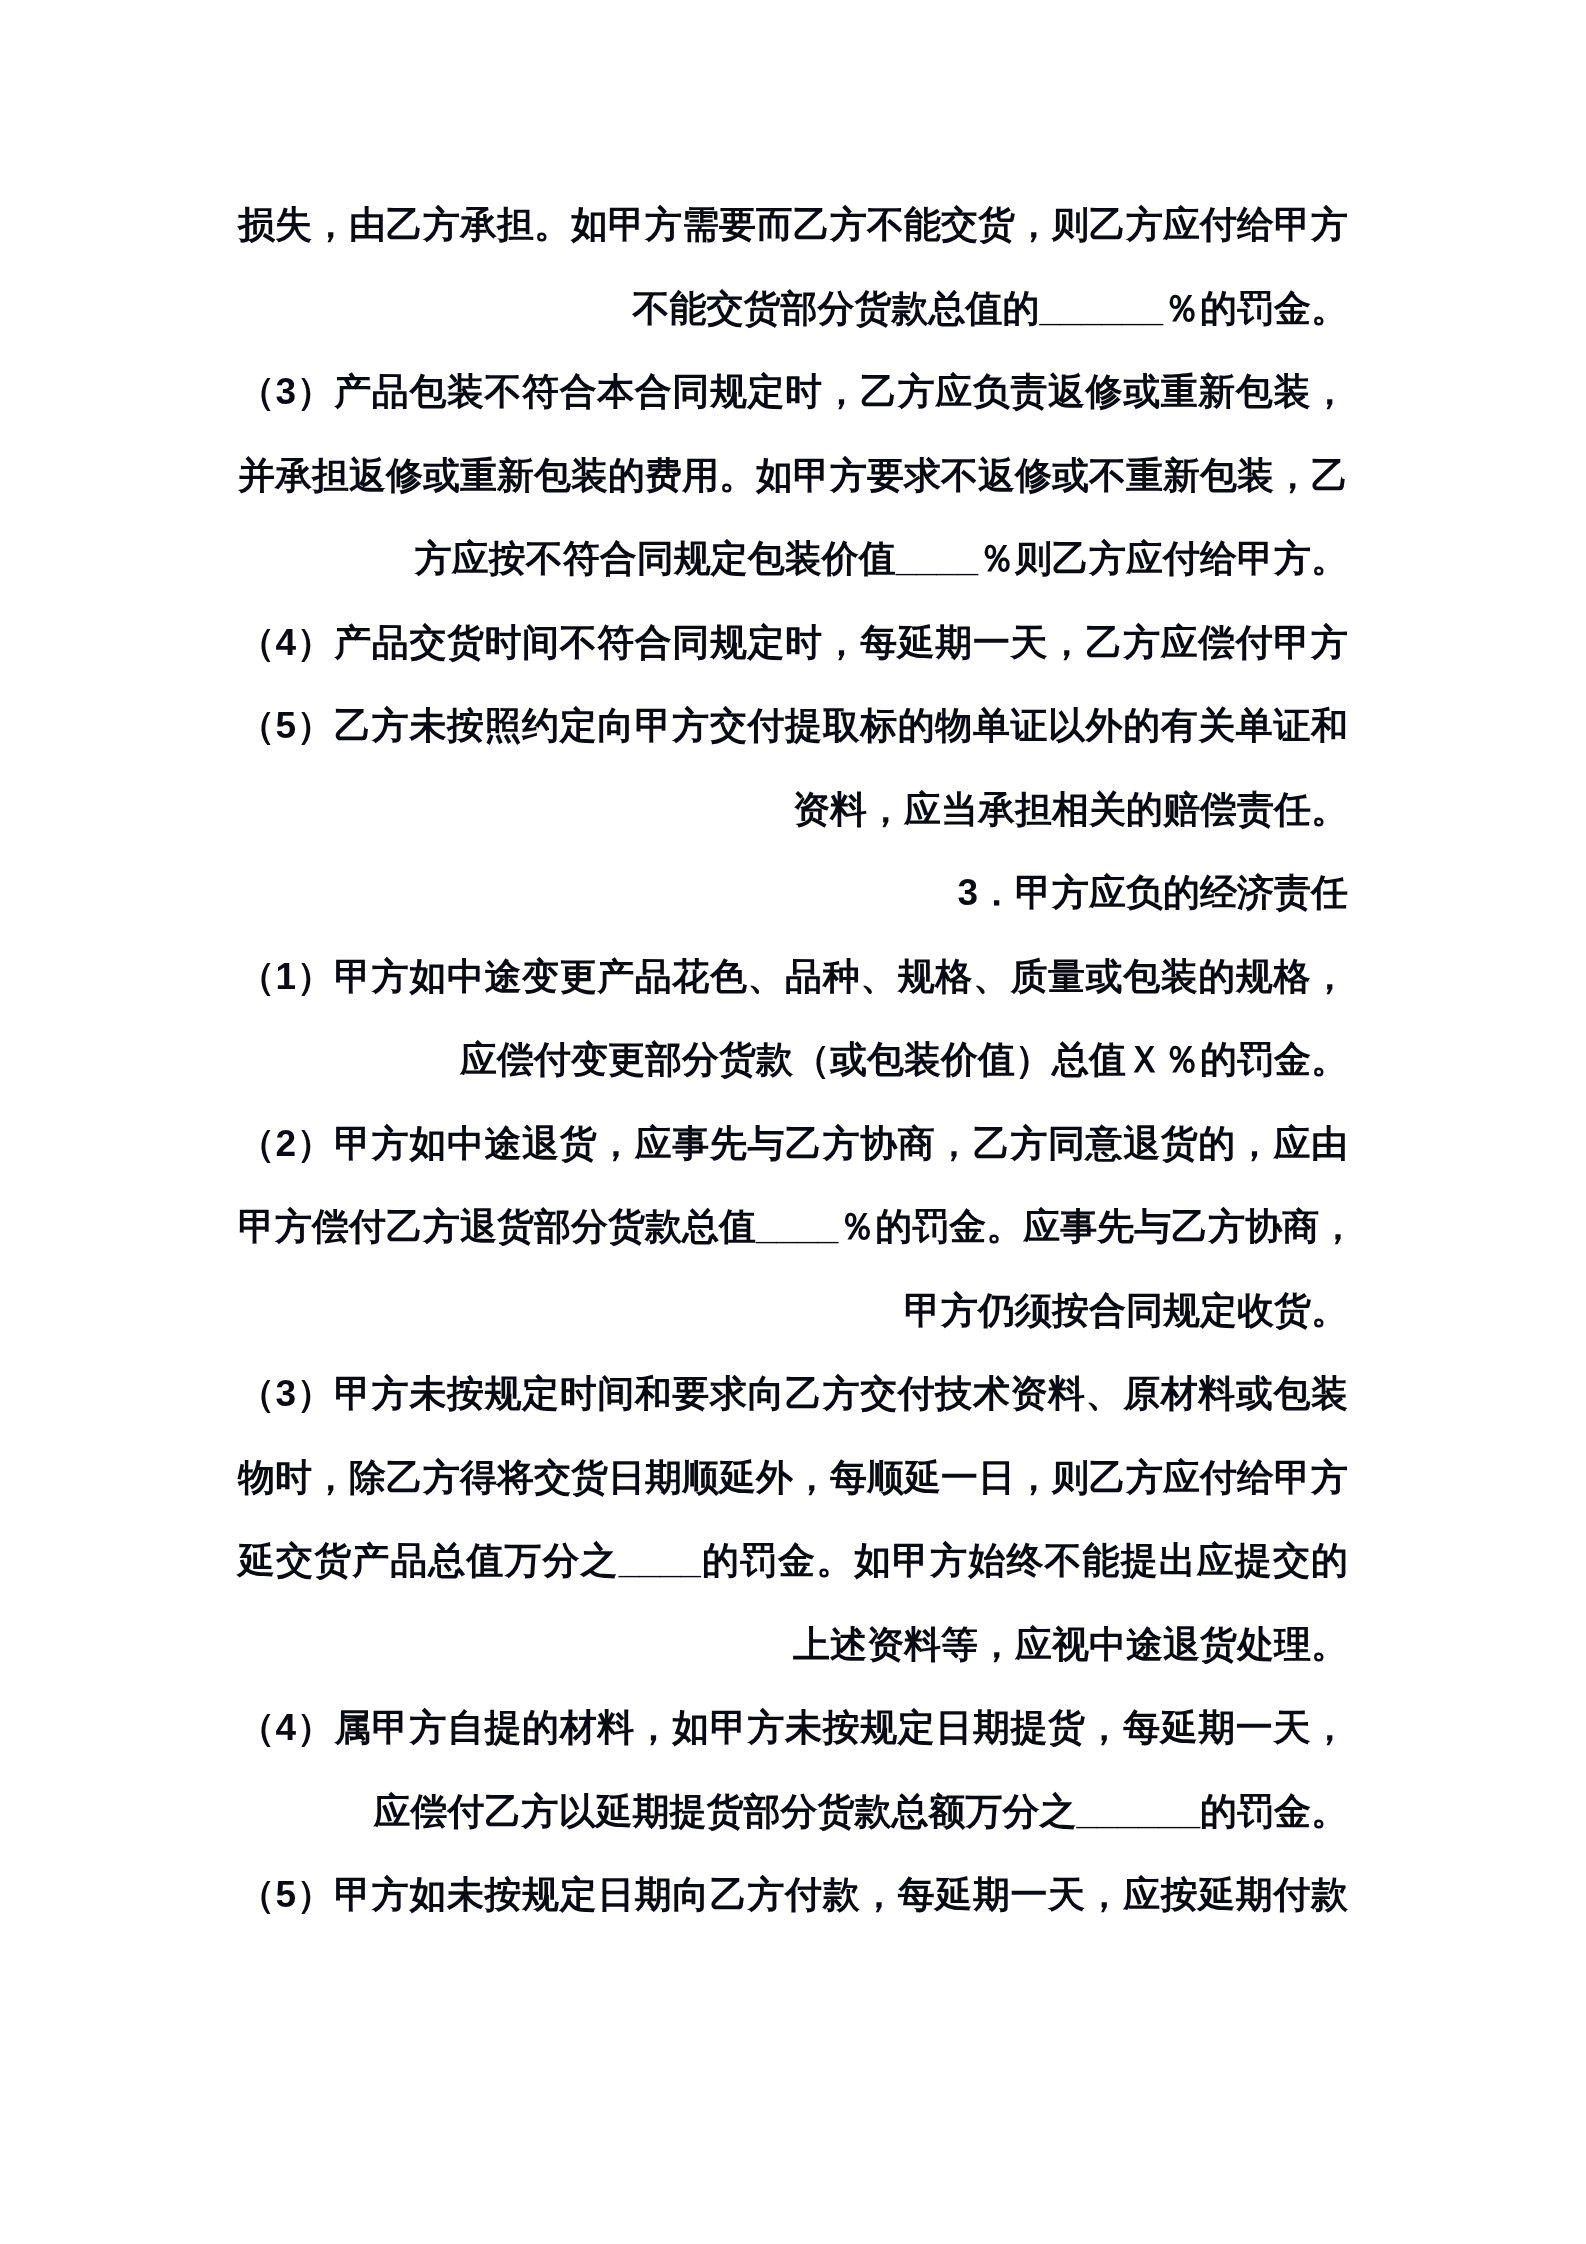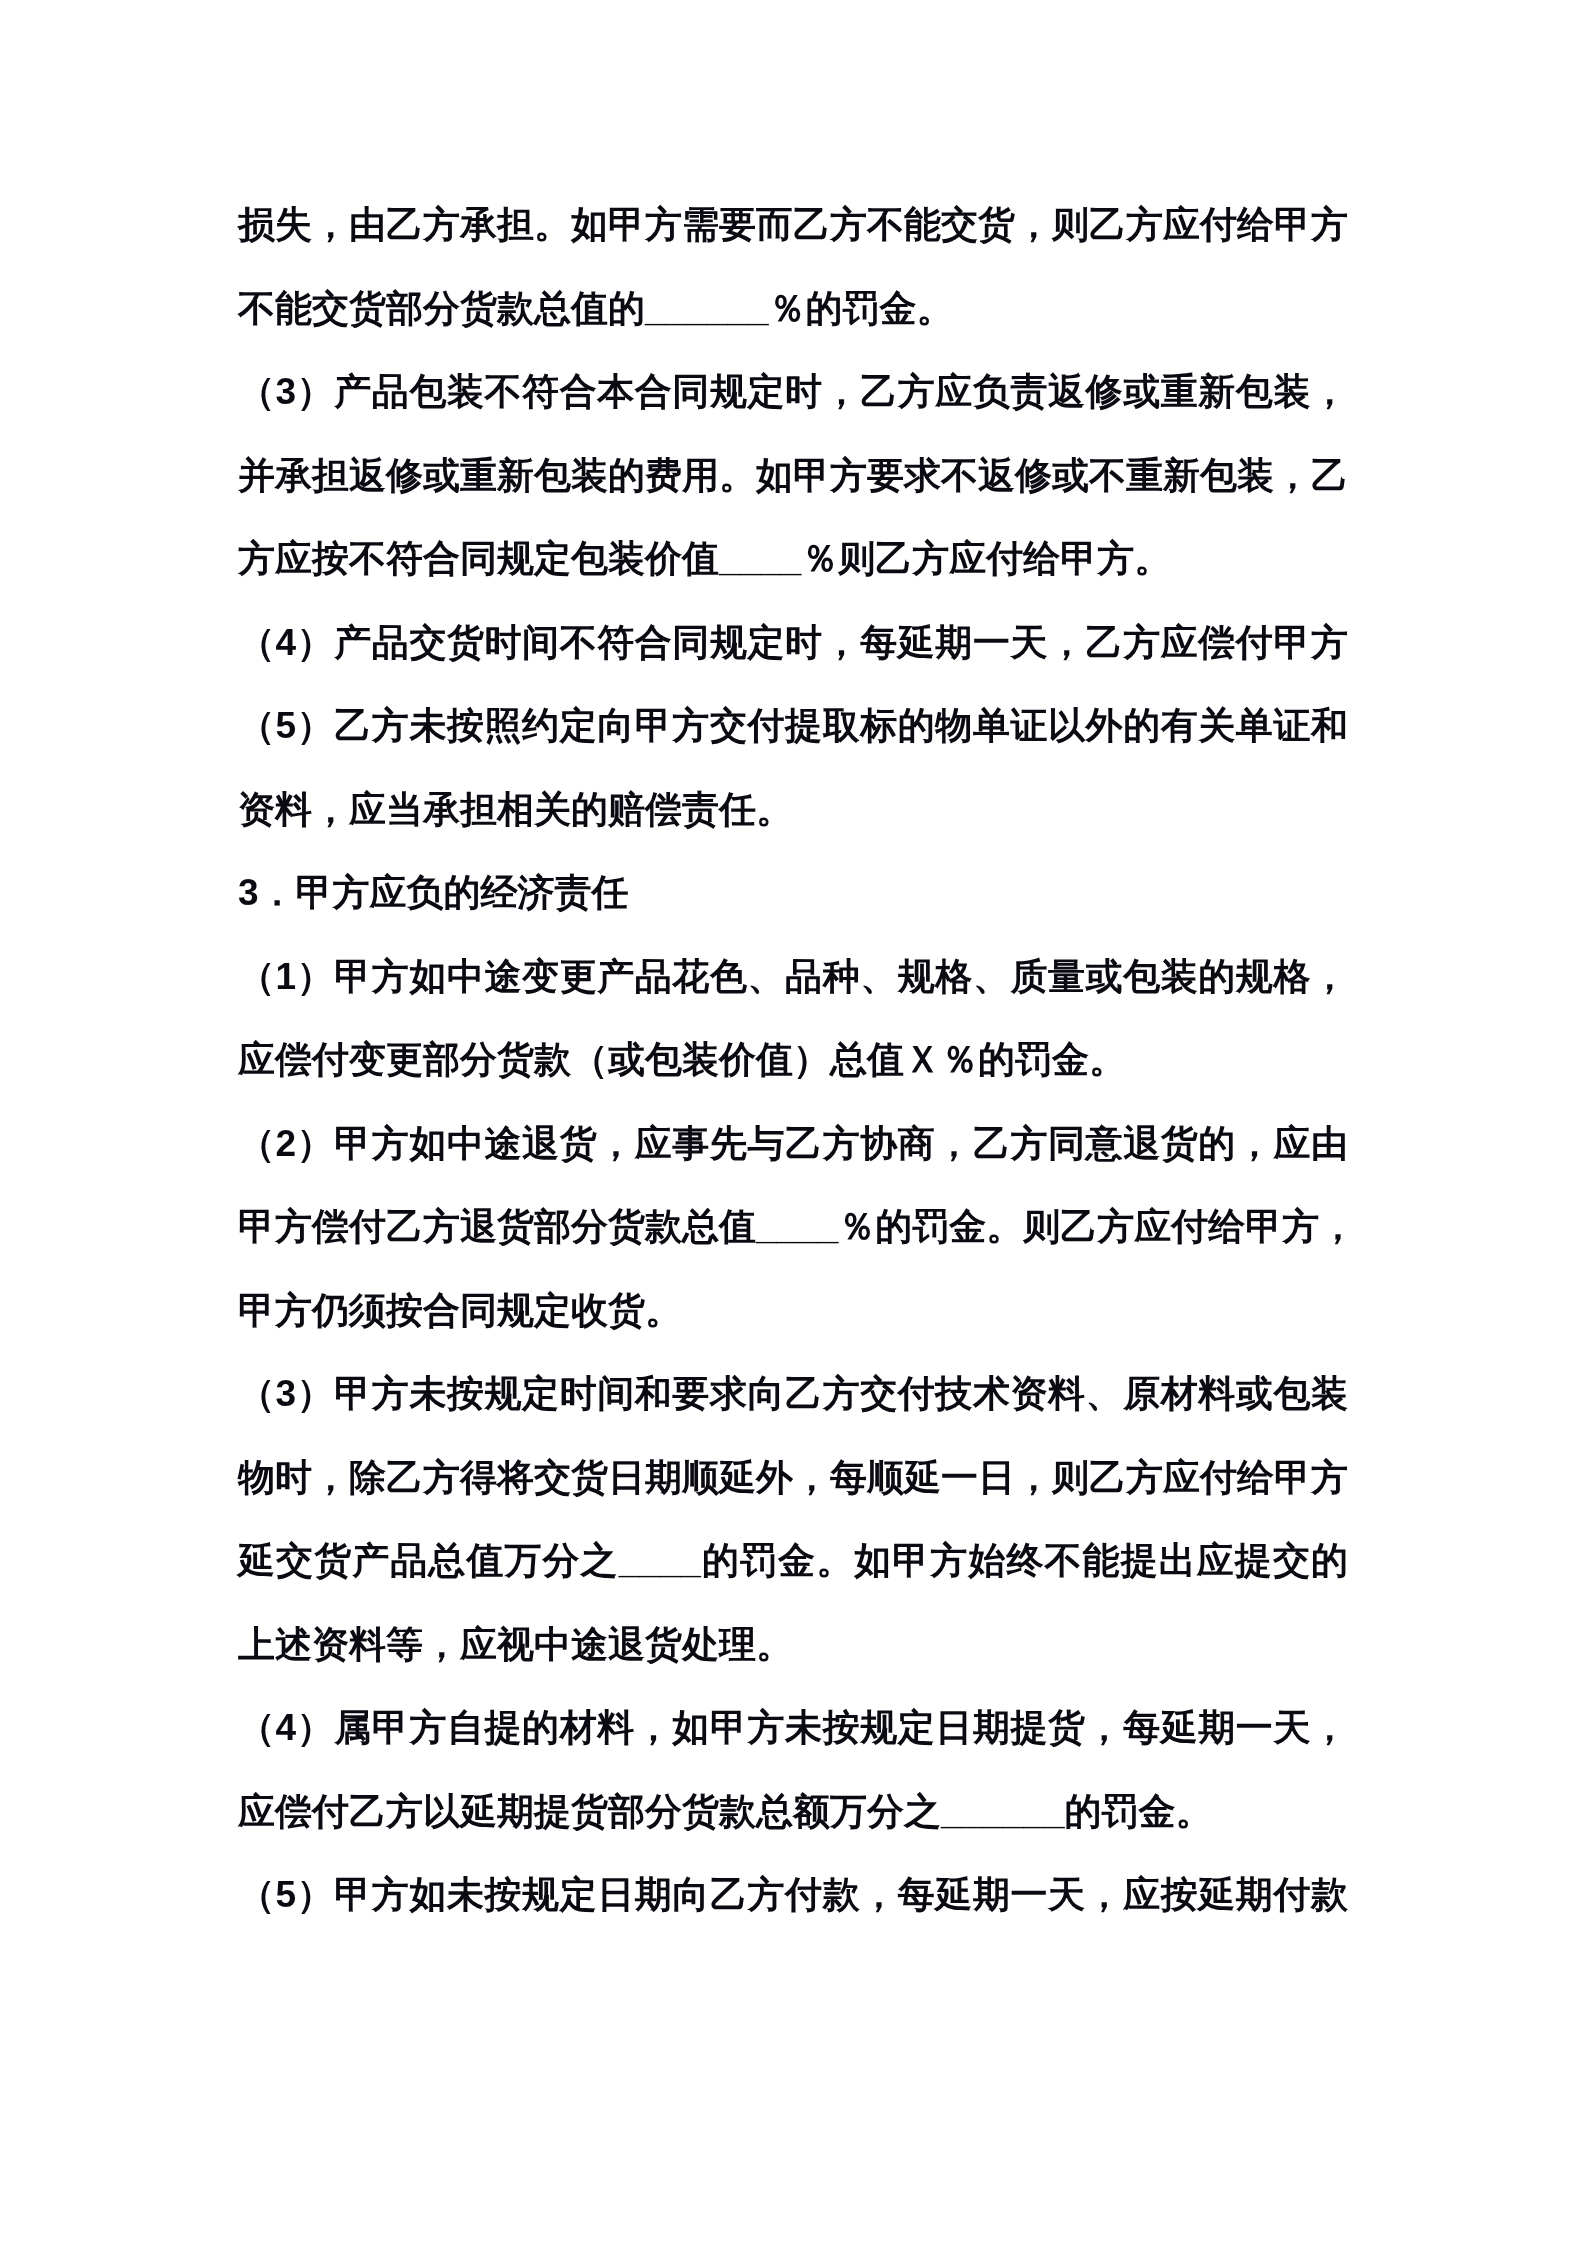--- a/index.html
+++ b/index.html
@@ -18,21 +18,21 @@
     font-family: "Liberation Sans", "DejaVu Sans", sans-serif;
     font-weight: 700;
     font-size: 37px;
     line-height: 83.5px;
     color: #0a0a12;
     letter-spacing: 0;
   }
   .line {
     height: 83.5px;
     white-space: nowrap;
-    text-align: left;
+    text-align: right;
   }
   
   .line.j {
     text-align: justify;
     text-align-last: justify;
     text-justify: inter-character;
   }
 </style>
 </head>
 <body>
@@ -44,21 +44,21 @@
     <div class="line j">（3）产品包装不符合本合同规定时，乙方应负责返修或重新包装，</div>
     <div class="line j">并承担返修或重新包装的费用。如甲方要求不返修或不重新包装，乙</div>
     <div class="line">方应按不符合同规定包装价值____％则乙方应付给甲方。</div>
     <div class="line j">（4）产品交货时间不符合同规定时，每延期一天，乙方应偿付甲方</div>
     <div class="line j">（5）乙方未按照约定向甲方交付提取标的物单证以外的有关单证和</div>
     <div class="line">资料，应当承担相关的赔偿责任。</div>
     <div class="line">3．甲方应负的经济责任</div>
     <div class="line j">（1）甲方如中途变更产品花色、品种、规格、质量或包装的规格，</div>
     <div class="line">应偿付变更部分货款（或包装价值）总值Ｘ％的罚金。</div>
     <div class="line j">（2）甲方如中途退货，应事先与乙方协商，乙方同意退货的，应由</div>
-    <div class="line j">甲方偿付乙方退货部分货款总值____％的罚金。则乙方应付给甲方，</div>
+    <div class="line j">甲方偿付乙方退货部分货款总值____％的罚金。应事先与乙方协商，</div>
     <div class="line">甲方仍须按合同规定收货。</div>
     <div class="line j">（3）甲方未按规定时间和要求向乙方交付技术资料、原材料或包装</div>
     <div class="line j">物时，除乙方得将交货日期顺延外，每顺延一日，则乙方应付给甲方</div>
     <div class="line j">延交货产品总值万分之____的罚金。如甲方始终不能提出应提交的</div>
     <div class="line">上述资料等，应视中途退货处理。</div>
     <div class="line j">（4）属甲方自提的材料，如甲方未按规定日期提货，每延期一天，</div>
     <div class="line">应偿付乙方以延期提货部分货款总额万分之______的罚金。</div>
     <div class="line j">（5）甲方如未按规定日期向乙方付款，每延期一天，应按延期付款</div>
   </div>
 </div>

